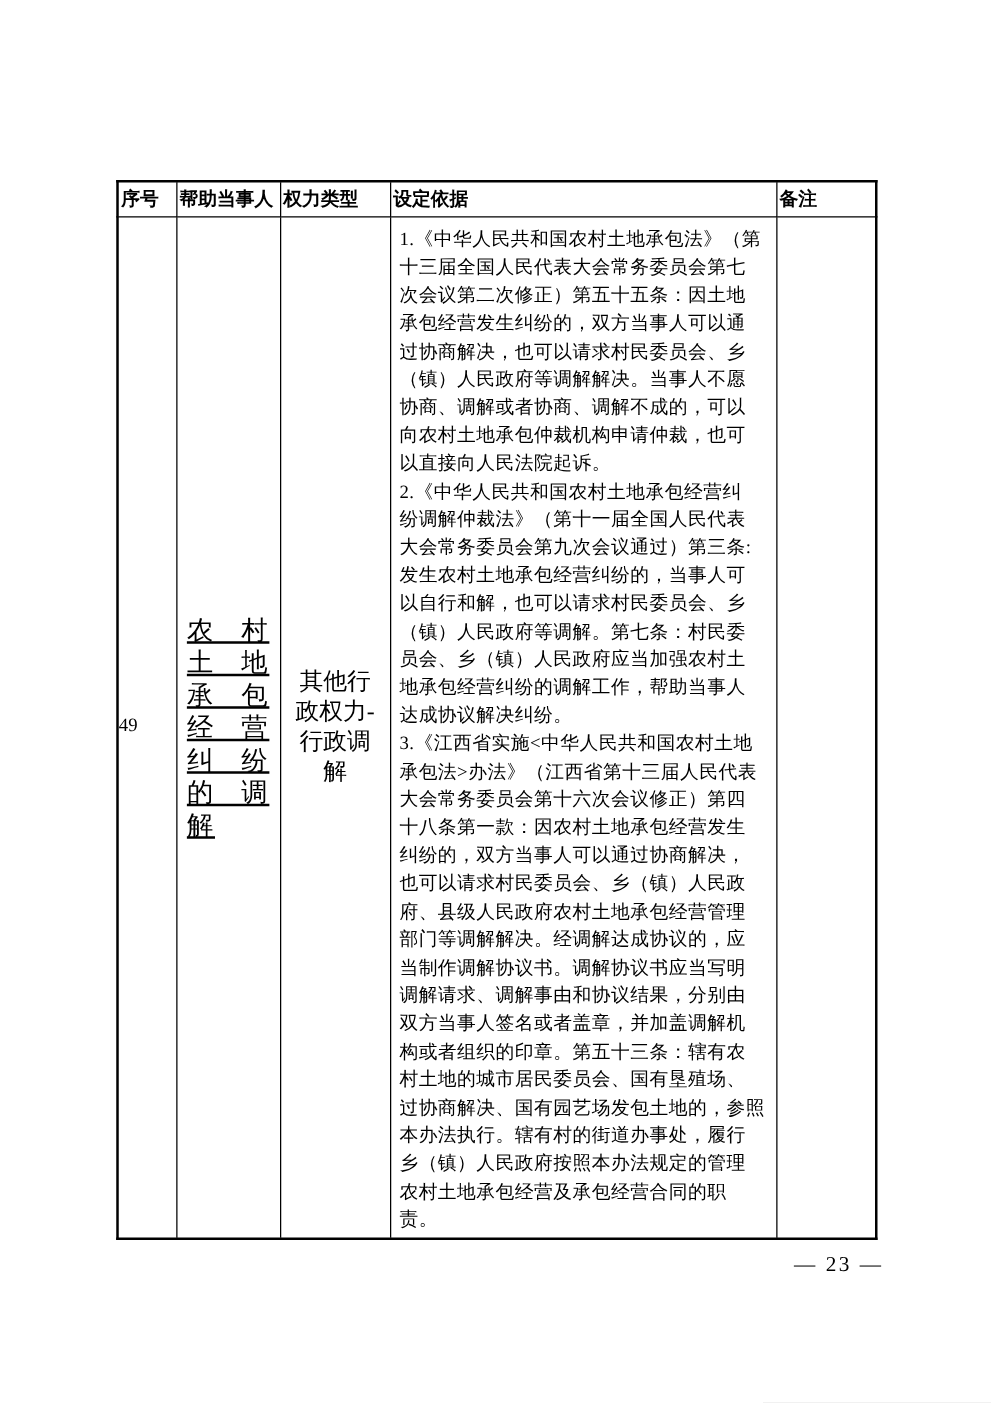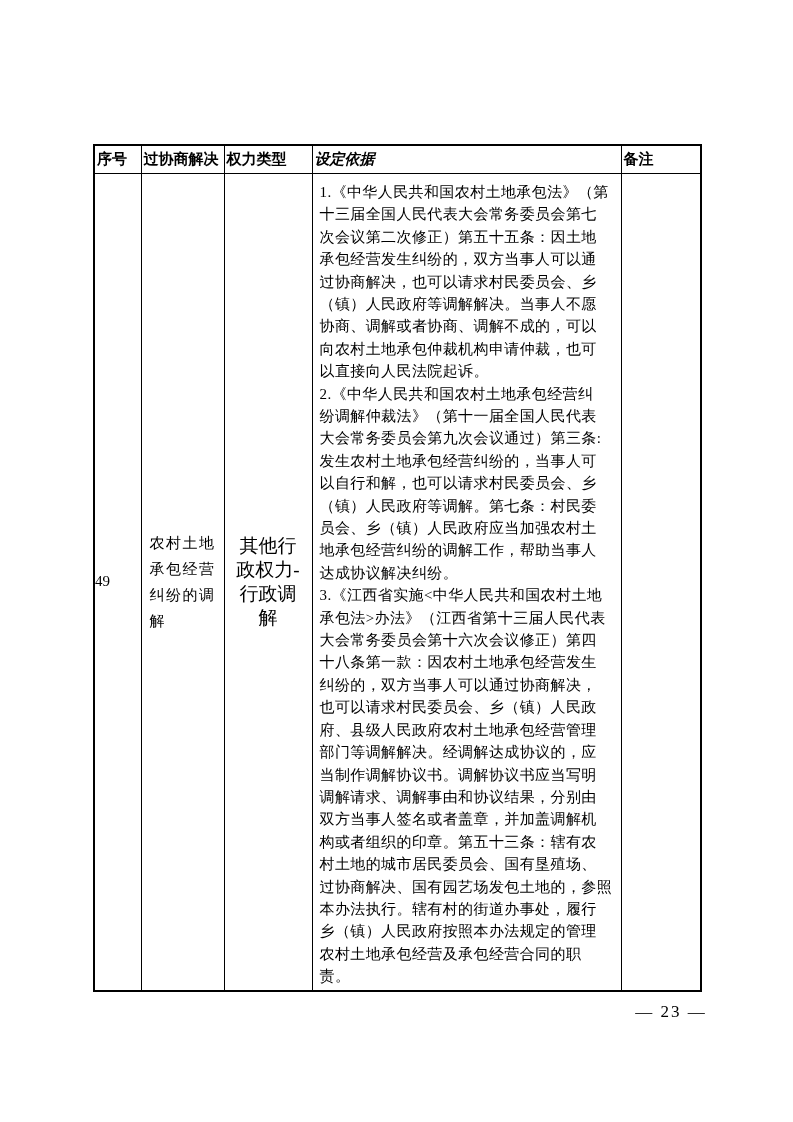--- a/index.html
+++ b/index.html
@@ -24,43 +24,44 @@
   }
   table.doc-table th,
   table.doc-table td {
     border: 1px solid #000000;
     vertical-align: middle;
   }
   table.doc-table { border: 2px solid #000000; }
   th.col-serial   { width: 47px; }
   th.col-name     { width: 83px; }
   th.col-type     { width: 88px; }
-  th.col-basis    { width: 309px; font-style: italic; }
+  th.col-basis    { width: 309px; }
   th.col-remarks  { width: 80px; }
   table.doc-table th {
     height: 28px;
     font-size: 15px;
     font-weight: bold;
     text-align: left;
     padding: 2px 2px;
   }
   td.cell-serial {
     height: 818px;
     text-align: left;
     font-size: 15px;
   }
   td.cell-name { text-align: center; }
   .name-inner {
     display: inline-block;
     width: 66px;
-    font-size: 15px;
+    font-size: 21px;
     line-height: 26px;
     letter-spacing: 1.5px;
     text-align: justify;
     text-align-last: left;
+    text-decoration: underline;
   }
   td.cell-type { text-align: center; }
   .type-inner {
     display: inline-block;
     width: 74px;
     font-size: 19px;
     line-height: 24px;
     text-align: center;
   }
   td.cell-basis {
@@ -87,21 +88,21 @@
 </style>
 </head>
 <body>
 
 <div class="page">
 
   <table class="doc-table">
     <thead>
       <tr>
         <th class="col-serial">序号</th>
-        <th class="col-name">过协商解决</th>
+        <th class="col-name">帮助当事人</th>
         <th class="col-type">权力类型</th>
         <th class="col-basis">设定依据</th>
         <th class="col-remarks">备注</th>
       </tr>
     </thead>
     <tbody>
       <tr>
         <td class="cell-serial">
           <span>49</span>
         </td>

